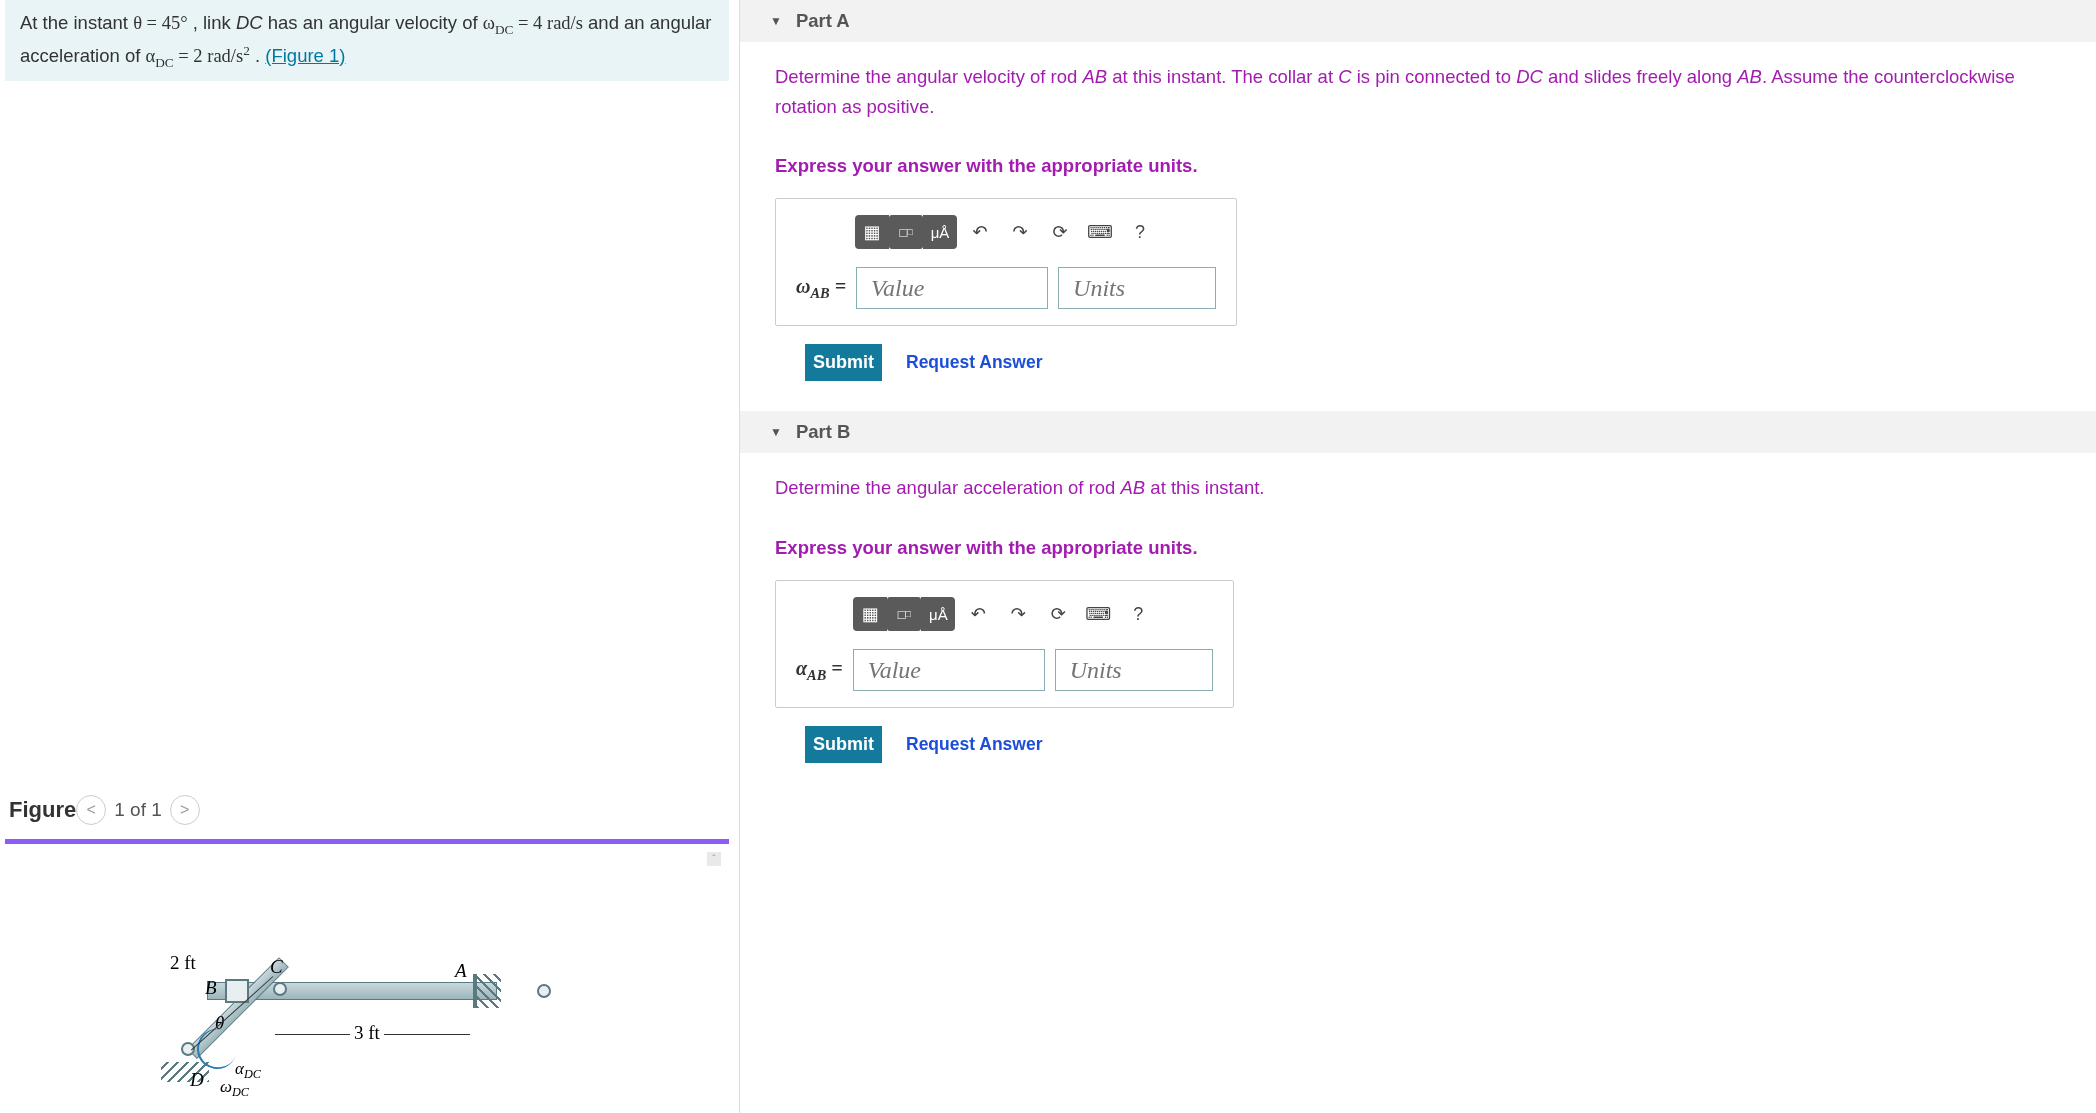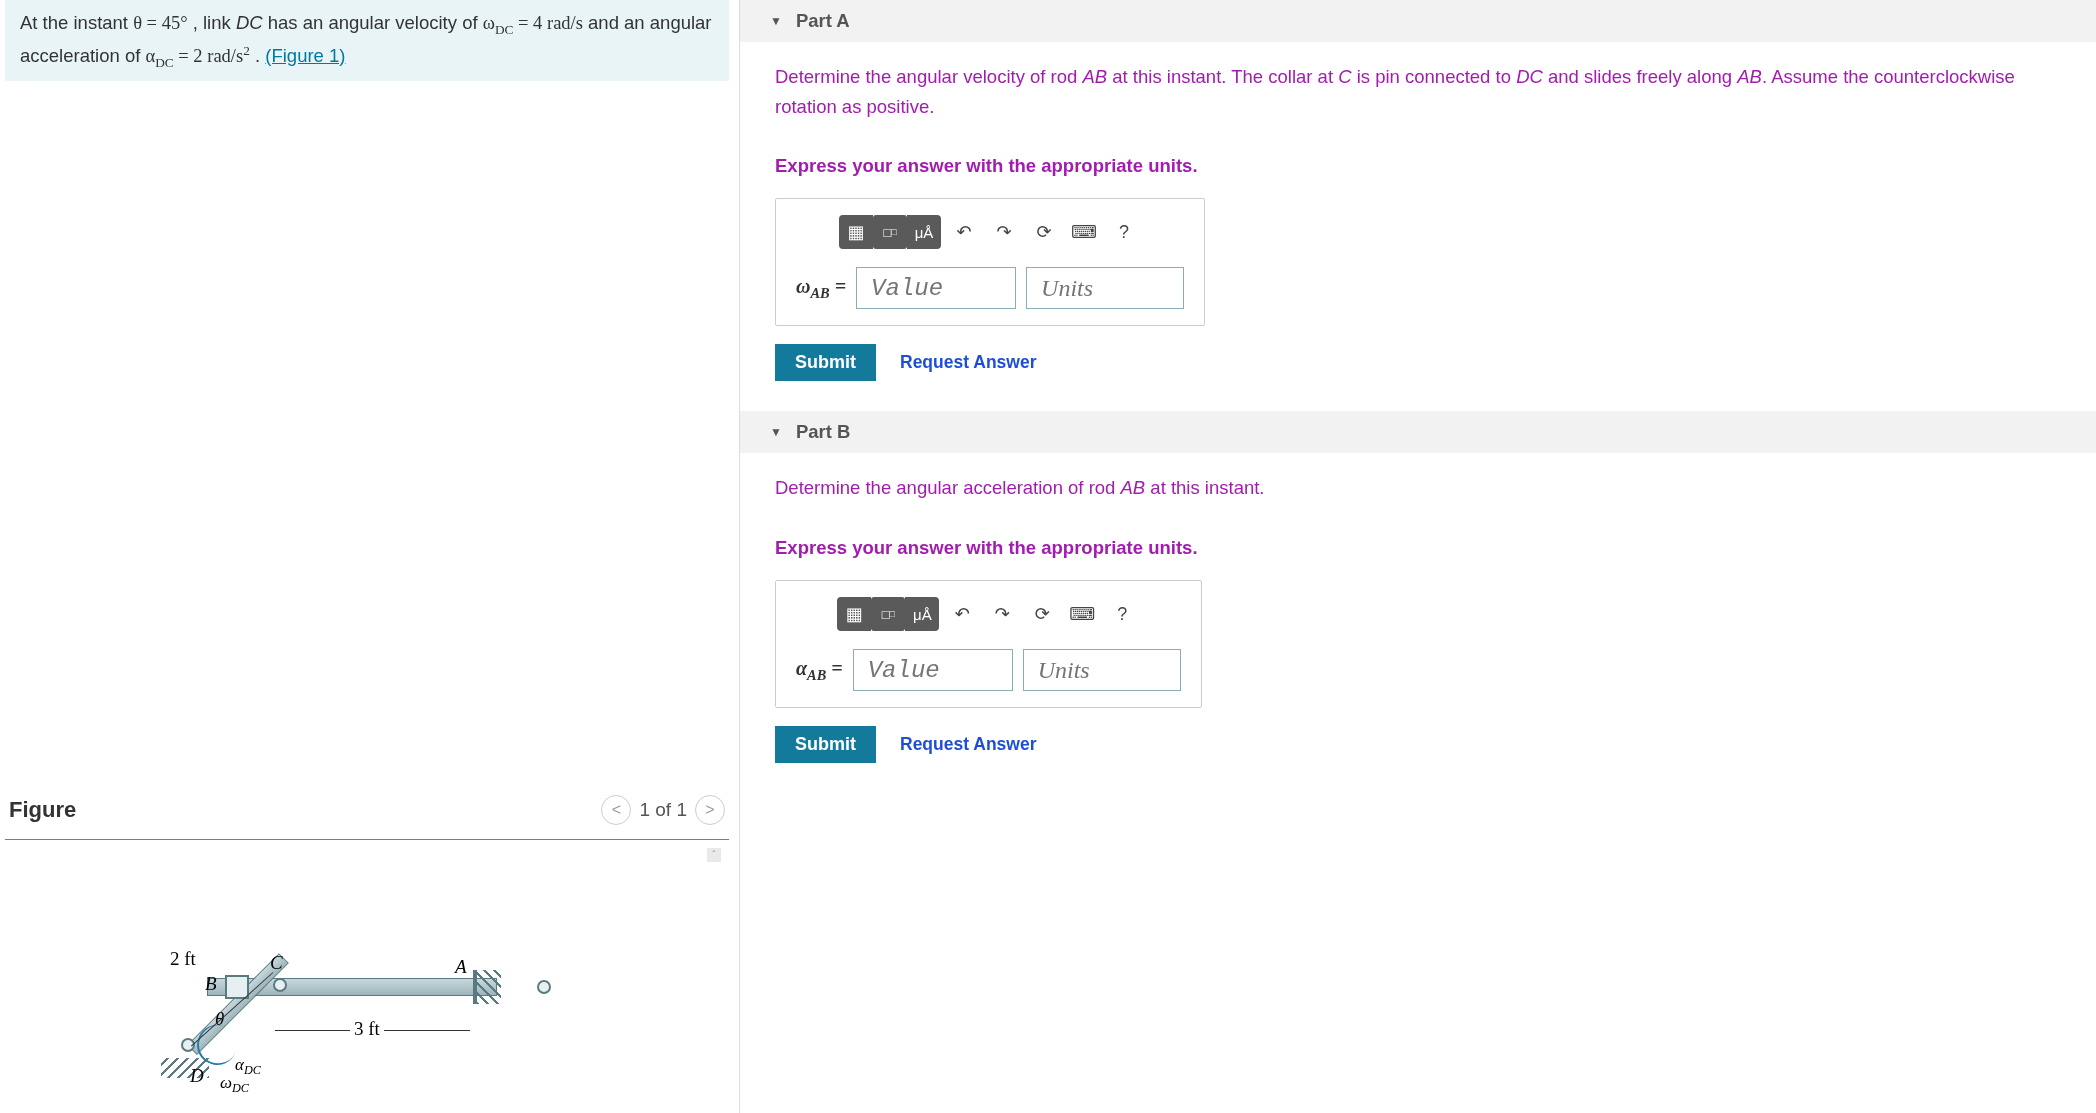--- a/index.html
+++ b/index.html
@@ -87,41 +87,42 @@
   .value-input, .units-input {
     height: 42px;
     border: 1px solid #8aaeb5;
     font-family: 'Times New Roman', serif;
     font-style: italic;
     font-size: 24px;
     color: #888;
     padding: 0 14px;
     background: #fff;
   }
-  .value-input { width: 160px; font-family: Liberation Mono, monospace; }
+  .value-input { width: 192px; }
   .units-input { width: 158px; }
   .btn-row { margin-top: 18px; display: flex; align-items: center; gap: 24px; }
   .submit-btn {
     background: #137a9b;
     color: #fff;
     border: none;
-    padding: 8px 20px;
+    padding: 8px 8px;
     font-size: 18px;
     font-weight: bold;
     cursor: pointer;
+    margin-left: 30px;
   }
   .link { color: #1d4ed8; font-weight: bold; cursor: pointer; font-size: 17.5px;}
   .feedback { padding: 8px 0 0 0; }
   .feedback a { color: #0079a1; text-decoration: underline; font-size: 18.5px;}
   .figure-header {
     display: flex;
     align-items: center;
-    justify-content: space-between;
+    justify-content: flex-start;
     padding: 14px 4px;
-    border-bottom: 1px solid #8b5cf6;
+    border-bottom: 5px solid #8b5cf6;
     margin-top: 700px;
   }
   .figure-title { font-size: 22px; font-weight: bold; color: #333; }
   .pager { display: flex; align-items: center; gap: 8px; font-size: 19px; color: #555;}
   .pager-btn {
     width: 30px; height: 30px; border: 1px solid #ccc; border-radius: 50%;
     display: flex; align-items: center; justify-content: center;
     color: #999; cursor: pointer; font-size: 16px;
   }
   .figure-area {

